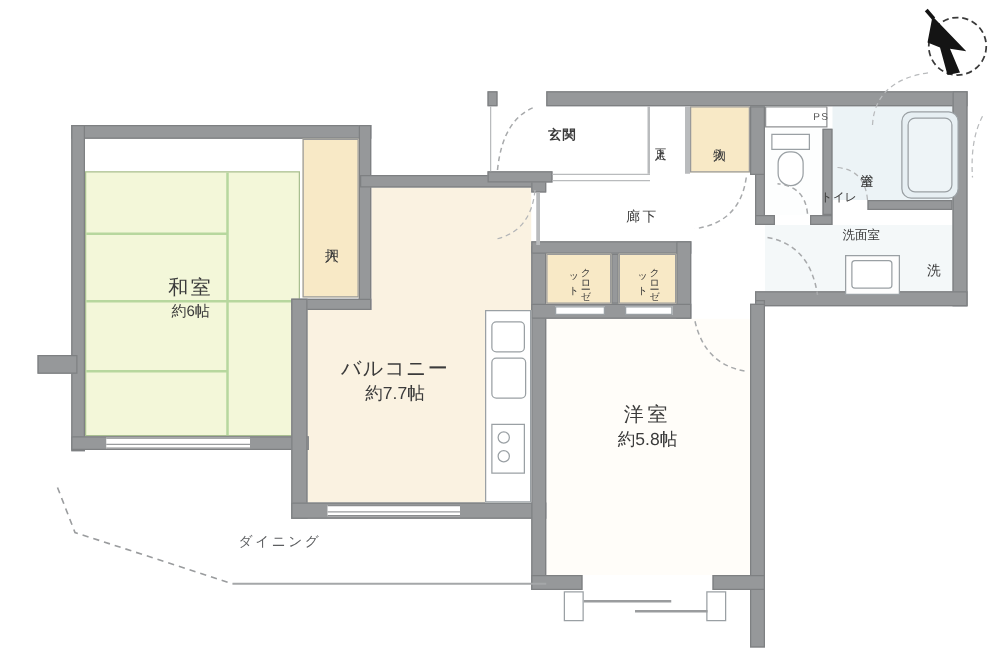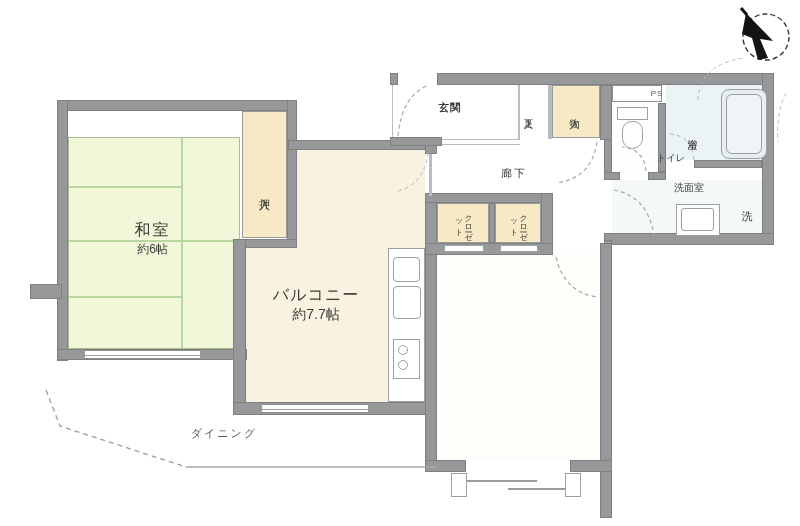--- a/index.html
+++ b/index.html
@@ -147,20 +147,24 @@
   <div class="lbl center-col" style="left:95px;top:213px;width:115px;height:52px;">
     <span class="rm" style="font-size:16px;letter-spacing:2px;">和室</span>
     <span class="rm" style="font-size:12px;">約6帖</span>
   </div>
 
   <div class="lbl center-col" style="left:240px;top:262px;width:152px;height:84px;">
     <span class="rm" style="font-size:16px;letter-spacing:1px;">バルコニー</span>
     <span class="rm" style="font-size:14px;">約7.7帖</span>
   </div>
 
+  <div class="lbl center-col" style="left:448px;top:316px;width:140px;height:50px;">
+    <span class="rm" style="font-size:16px;letter-spacing:3px;">洋室</span>
+    <span class="rm" style="font-size:14px;">約5.8帖</span>
+  </div>
 
   <div class="lbl vtext" style="left:254px;top:158px;width:20px;height:64px;font-size:11px;">押入</div>
   <div class="lbl" style="left:428px;top:100px;width:44px;height:16px;font-size:10.5px;font-weight:bold;letter-spacing:1px;">玄関</div>
   <div class="lbl vtext" style="left:521px;top:86px;width:14px;height:52px;font-size:9px;">下足入</div>
   <div class="lbl vtext" style="left:566px;top:88px;width:16px;height:46px;font-size:10px;">物入</div>
   <div class="lbl" style="left:493px;top:165px;width:42px;height:16px;font-size:11px;font-weight:normal;letter-spacing:2px;">廊下</div>
   <div class="lbl" style="left:612px;top:151px;width:46px;height:14px;font-size:9.5px;margin-left:36px;">トイレ</div>
   <div class="lbl vtext" style="left:684px;top:110px;width:16px;height:42px;font-size:10px;">浴室</div>
   <div class="lbl" style="left:664px;top:181px;width:50px;height:14px;font-size:10px;">洗面室</div>
   <div class="lbl" style="left:738px;top:208px;width:18px;height:16px;font-size:11px;">洗</div>

